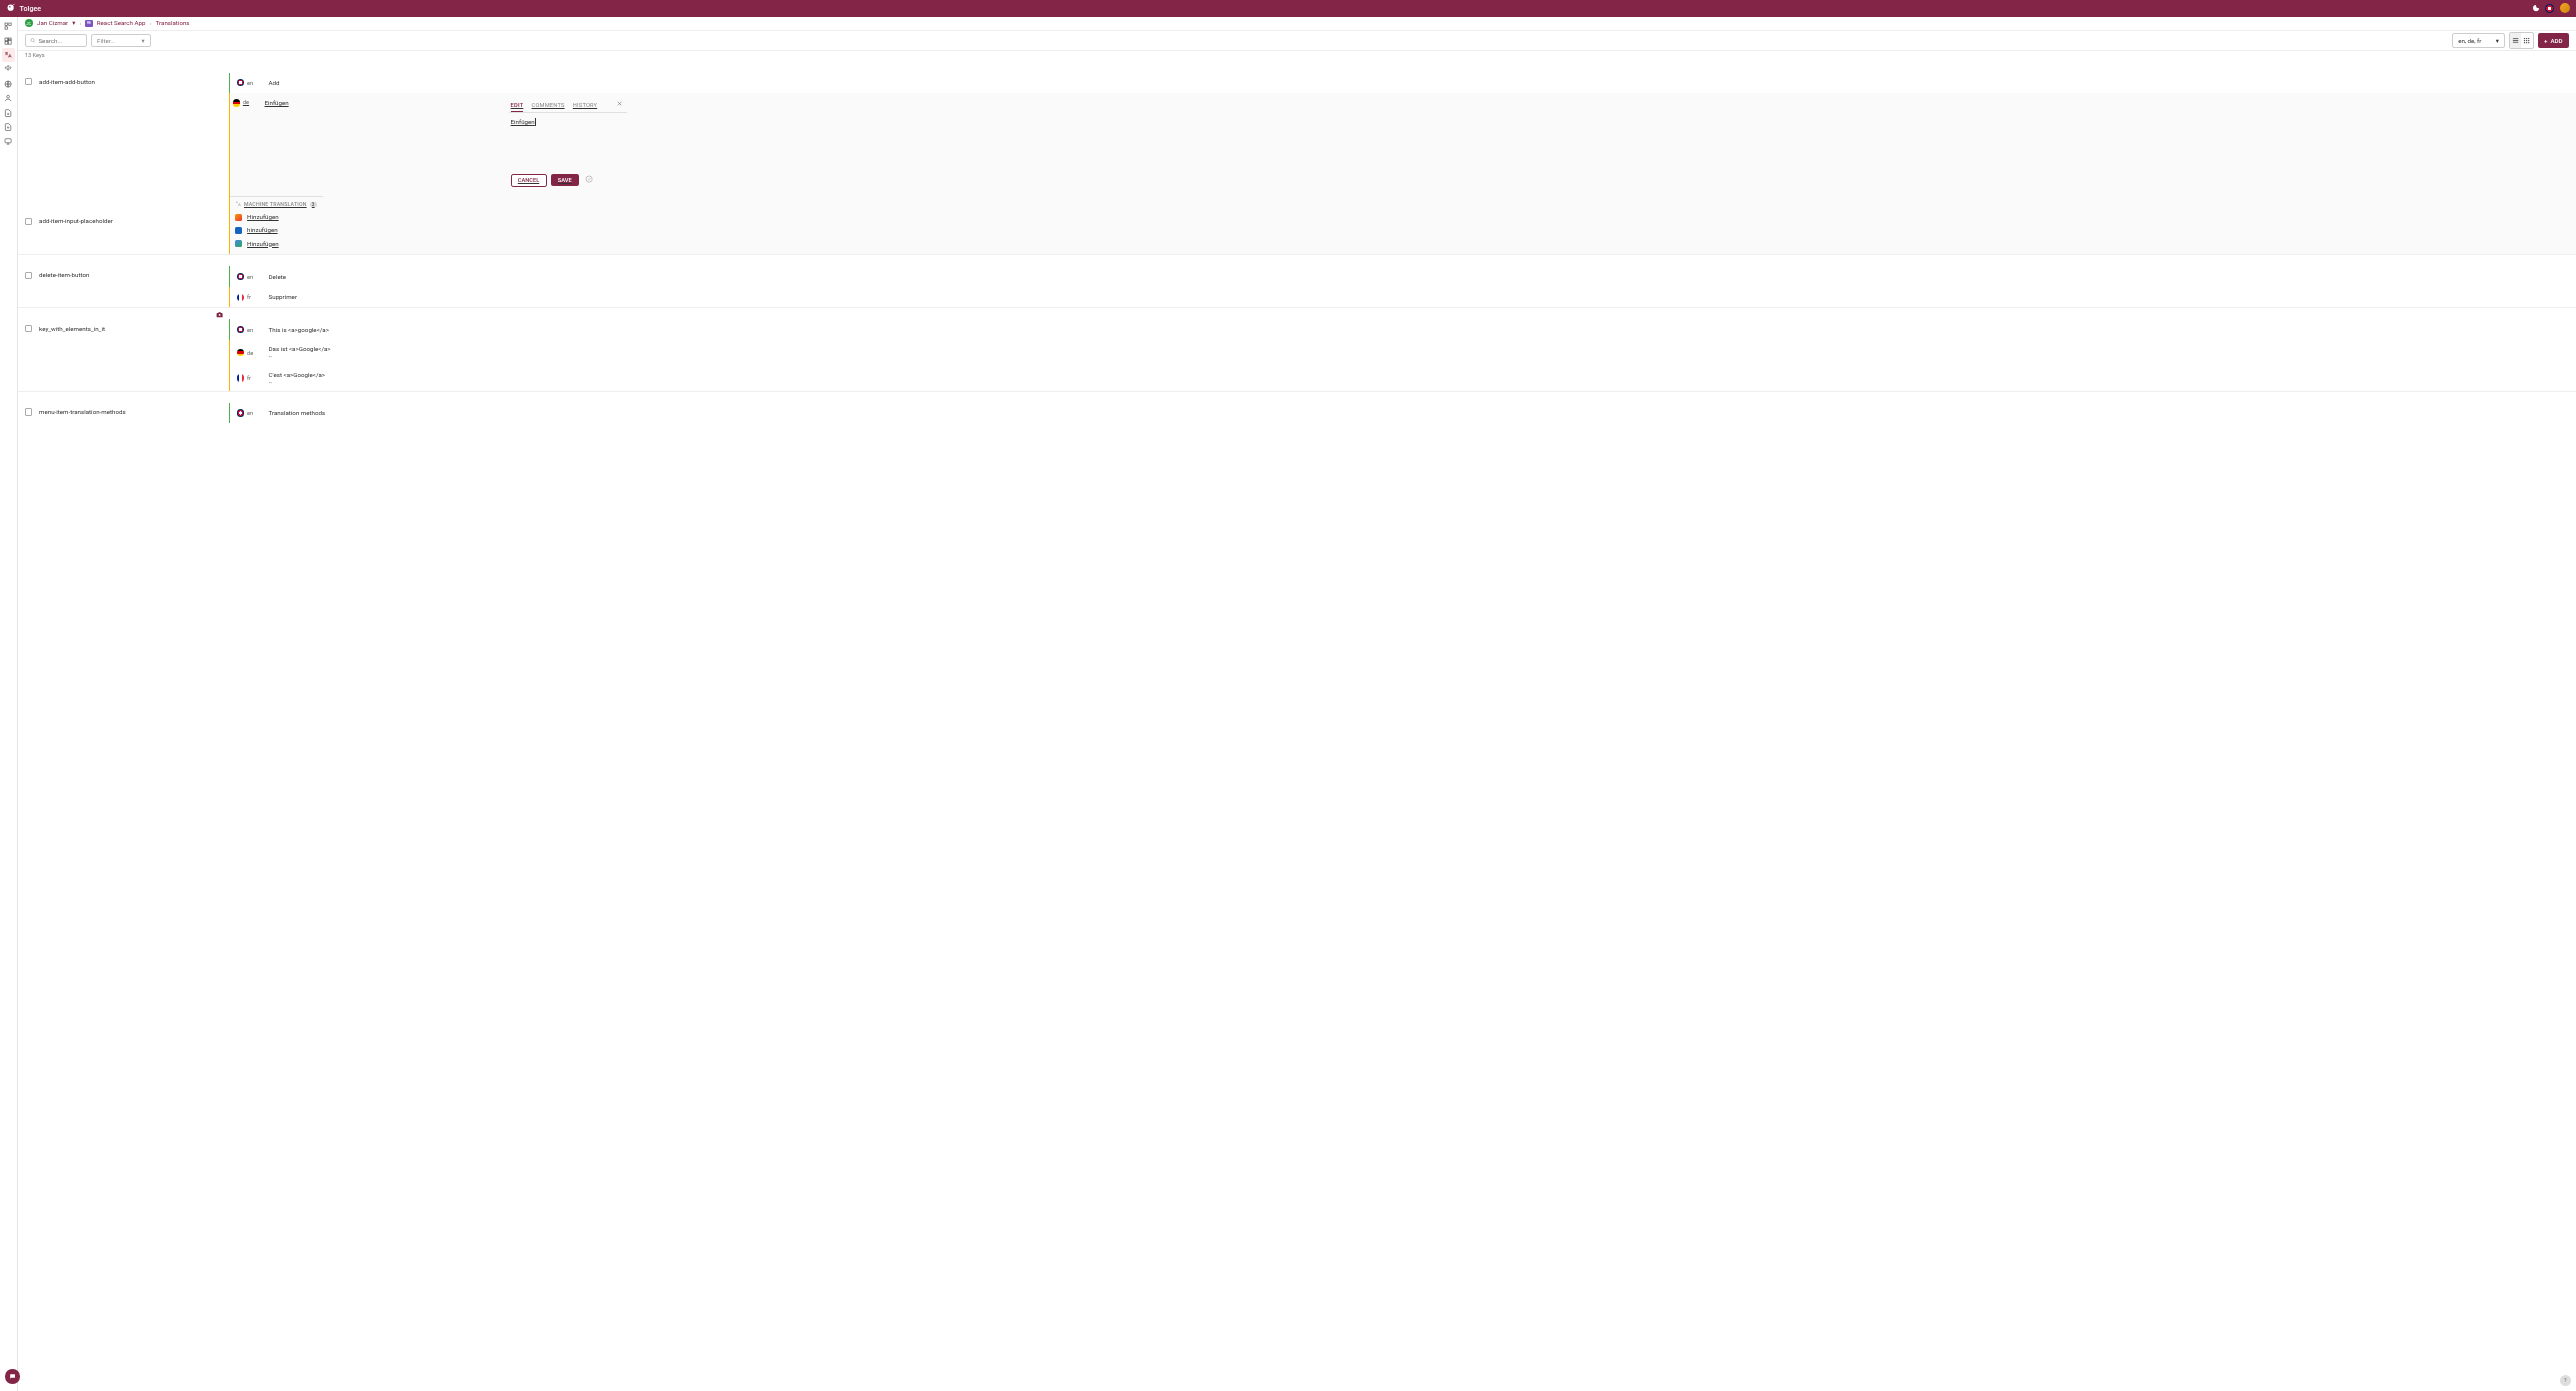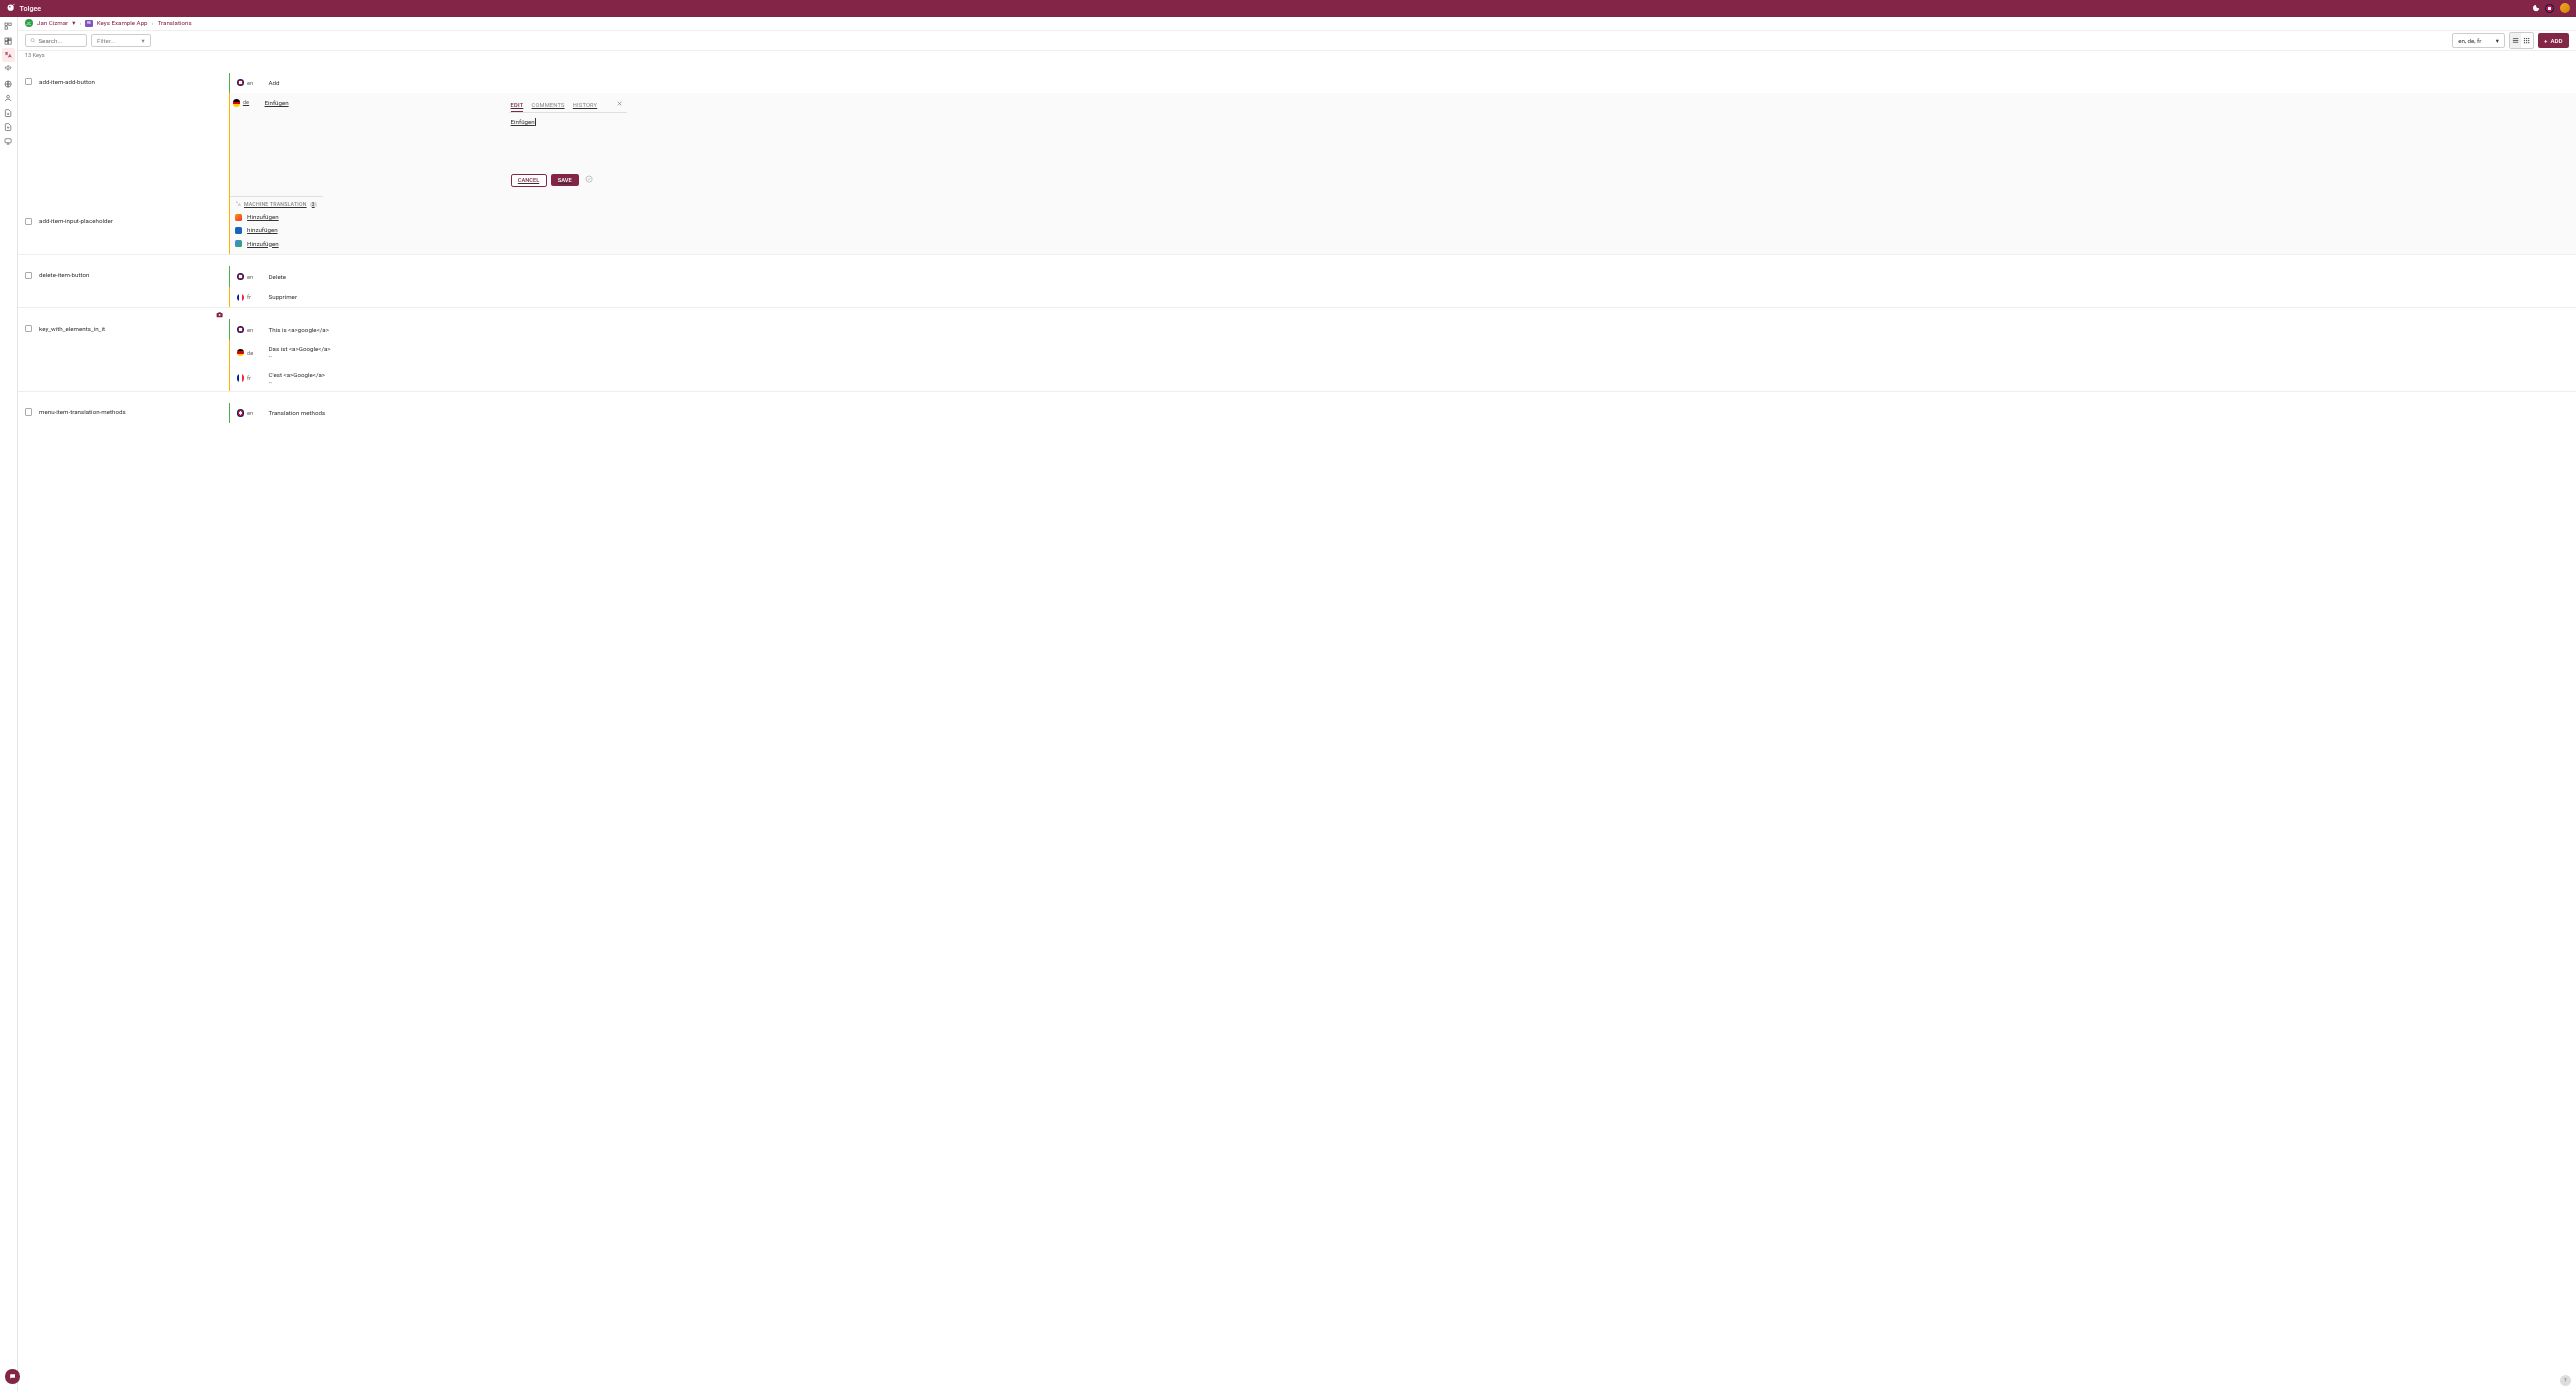--- a/index.html
+++ b/index.html
@@ -182,21 +182,21 @@
       </div>
   </div>
 
   <div class="main">
     <div class="breadcrumb">
       <span class="bc-badge">JC</span>
       <span class="bc-link">Jan Cizmar</span>
       <span style="color:#822546;">▾</span>
       <span class="bc-sep">›</span>
       <span class="bc-app-badge">RE</span>
-      <span class="bc-link">Keys Example App</span>
+      <span class="bc-link">React Search App</span>
       <span class="bc-sep">›</span>
       <span class="bc-link">Translations</span>
     </div>
 
     <div class="toolbar">
       <div class="search-box">
         <svg width="6.7" height="6.7" viewBox="0 0 24 24" fill="none" stroke="#888" stroke-width="2">
             <circle cx="11" cy="11" r="7"></circle>
             <path d="M21 21l-5-5"></path>
           </svg>

